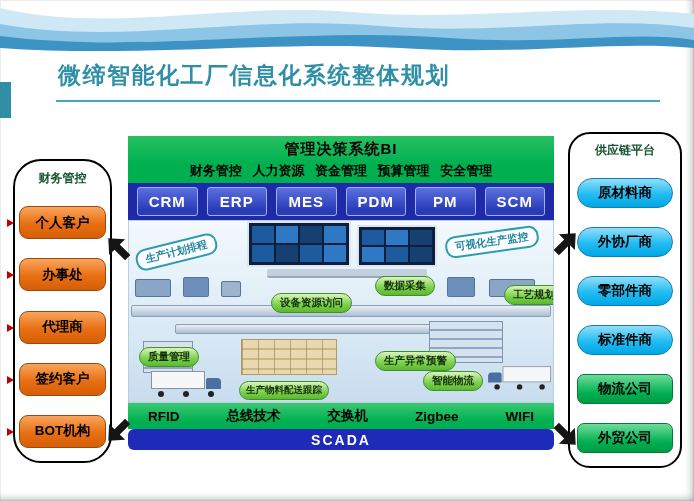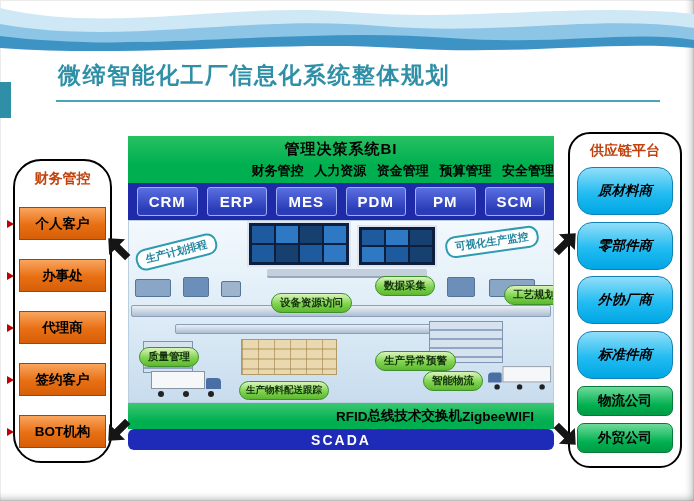--- a/index.html
+++ b/index.html
@@ -14,54 +14,54 @@
   .title-accent { position:absolute; left:0; top:82px; width:11px; height:36px; background:#2E8FA6; }
   .page-title { position:absolute; left:58px; top:60px; font-size:23px; font-weight:bold;
                 color:#2E8FA6; letter-spacing:1.5px; white-space:nowrap; }
   .title-underline { position:absolute; left:56px; top:100px; width:604px; height:2px; background:#4AA3B8; }
 
   
   .panel { position:absolute; border:2px solid #000; background:#fff; display:flex; flex-direction:column;
            align-items:center; justify-content:space-between; z-index:3; }
   .left-panel  { left:13px;  top:159px; width:99px;  height:304px; border-radius:28px; padding:9px 4px 13px; }
   .right-panel { left:568px; top:132px; width:114px; height:336px; border-radius:22px; padding:8px 4px 13px; }
-  .panel-label { font-weight:bold; font-size:14px; color:#c2410c; white-space:nowrap; }
+  .panel-label { font-weight:bold; font-size:12px; color:#14532d; white-space:nowrap; }
 
   .pill { display:flex; align-items:center; justify-content:center; font-weight:bold; color:#000;
           white-space:nowrap; position:relative; }
-  .orange { width:87px; height:33px; font-size:13.5px; border-radius:0;
+  .orange { width:87px; height:33px; font-size:13.5px; border-radius:9px;
             background:linear-gradient(180deg,#F9A55E 0%,#E86F12 55%,#D55E08 100%);
             border:1px solid #9a4a06; }
-  .cyan   { width:96px; height:48px; font-size:13.5px; border-radius:15px;
+  .cyan   { width:96px; height:30px; font-size:13.5px; border-radius:15px;
             background:linear-gradient(180deg,#92DEF8 0%,#22BCF2 55%,#00A6E4 100%);
-            border:1px solid #1181b4;font-style:italic; }
+            border:1px solid #1181b4; }
   .greenp { width:96px; height:30px; font-size:13.5px; border-radius:7px;
             background:linear-gradient(180deg,#6FDB9B 0%,#00B050 65%,#009A45 100%);
             border:1px solid #067a39; }
   .red-tick { position:absolute; left:-13px; top:12px; width:0; height:0;
               border-left:7px solid #C00000; border-top:4px solid transparent; border-bottom:4px solid transparent; }
 
   
   .bi-bar { position:absolute; left:128px; top:136px; width:426px; height:47px;
             background:linear-gradient(180deg,#27C061,#00B050 60%); color:#000; text-align:center; z-index:2; }
   .bi-title { font-size:15px; font-weight:bold; padding-top:4px; letter-spacing:1px; }
-  .bi-sub   { font-size:13px; font-weight:bold; padding-top:3px; word-spacing:7px; white-space:nowrap;text-align:right; }
+  .bi-sub   { font-size:13px; font-weight:bold; padding-top:3px; word-spacing:7px; white-space:nowrap; }
 
   .modules-bar { position:absolute; left:128px; top:183px; width:426px; height:37px; background:#1E2AA8;
                  display:flex; gap:9px; padding:4px 9px; z-index:2; }
   .module { flex:1; display:flex; align-items:center; justify-content:center; color:#fff; font-weight:bold;
             font-size:15px; letter-spacing:1px; border-radius:3px;
             background:linear-gradient(180deg,#5A6FE0 0%,#2B3CB8 80%); border:1px solid #9FB0F0; }
 
   .factory { position:absolute; left:128px; top:220px; width:426px; height:183px; overflow:hidden;
              background:linear-gradient(180deg,#f3f9fd 0%,#dcebf6 55%,#c8dcee 100%); border:1px solid #b9cede; }
 
   .network-bar { position:absolute; left:128px; top:403px; width:426px; height:26px;
                  background:linear-gradient(180deg,#3BC873,#00B050 70%);
-                 display:flex; align-items:center; justify-content:flex-end; padding:0 20px;
+                 display:flex; align-items:center; justify-content:space-between; padding:0 20px;
                  font-weight:bold; font-size:13.5px; color:#000; z-index:2; }
   .scada-bar { position:absolute; left:128px; top:429px; width:426px; height:21px; background:#1E2AB8;
                color:#fff; font-weight:bold; font-size:14px; letter-spacing:2px;
                display:flex; align-items:center; justify-content:center; z-index:2;border-radius:6px; }
 
   
   .monitor { position:absolute; background:#0c1f3e; border:2px solid #dfe5ee; display:grid; gap:2px; padding:3px; }
   .monitor i { display:block; background:#1d5a9e; }
   .monitor i:nth-child(2n) { background:#2f79c4; }
   .monitor i:nth-child(3n) { background:#16406f; }
@@ -133,22 +133,22 @@
       </div>
     <div class="pill orange">
         <span class="red-tick"></span>
         <span>BOT机构</span>
       </div>
   </div>
 
   <div class="panel right-panel">
     <div class="panel-label">供应链平台</div>
     <div class="pill cyan">原材料商</div>
+    <div class="pill cyan">外协厂商</div>
     <div class="pill cyan">零部件商</div>
-    <div class="pill cyan">外协厂商</div>
     <div class="pill cyan">标准件商</div>
     <div class="pill greenp">物流公司</div>
     <div class="pill greenp">外贸公司</div>
   </div>
 
   <div class="bi-bar">
     <div class="bi-title">管理决策系统BI</div>
     <div class="bi-sub">财务管控 人力资源 资金管理 预算管理 安全管理</div>
   </div>
 

